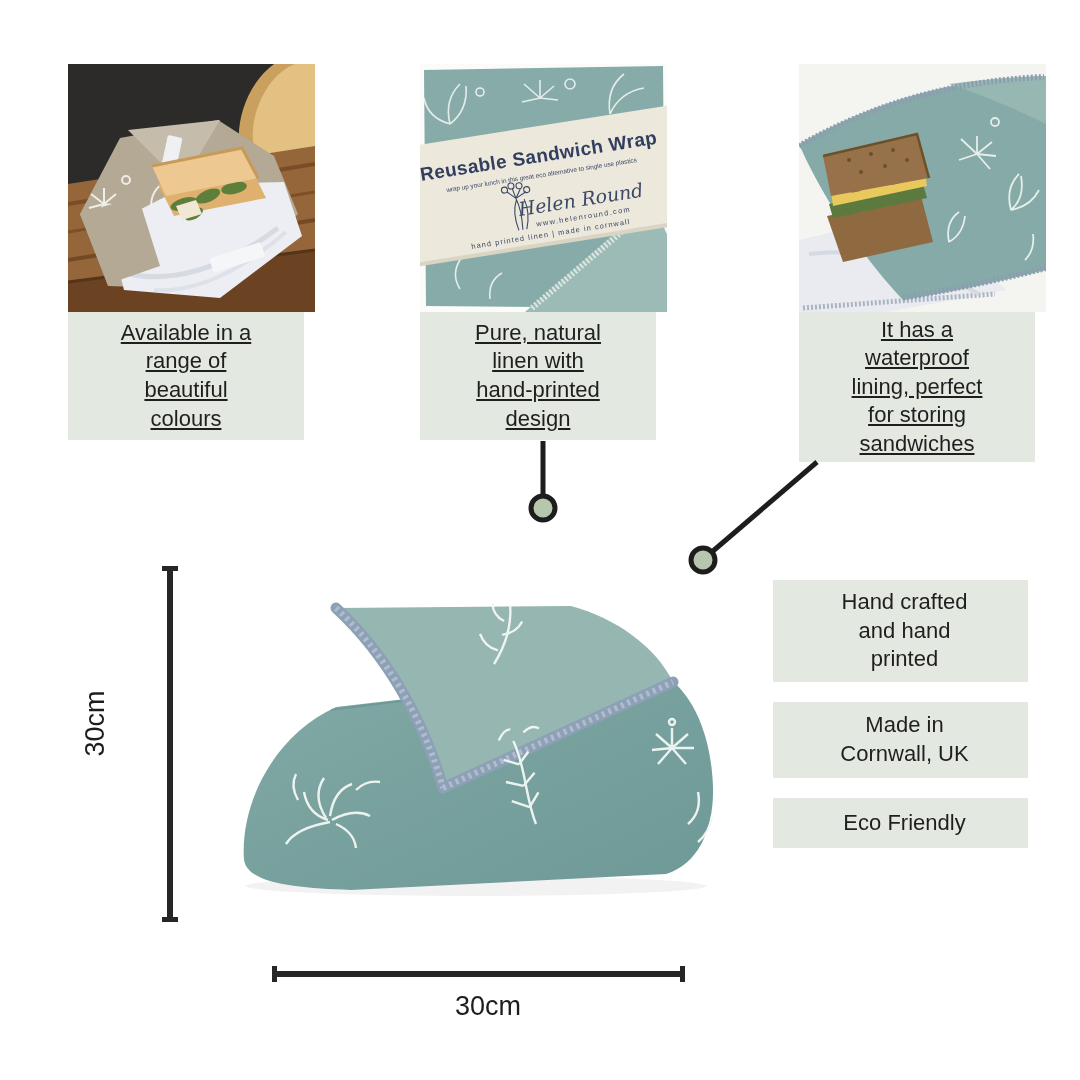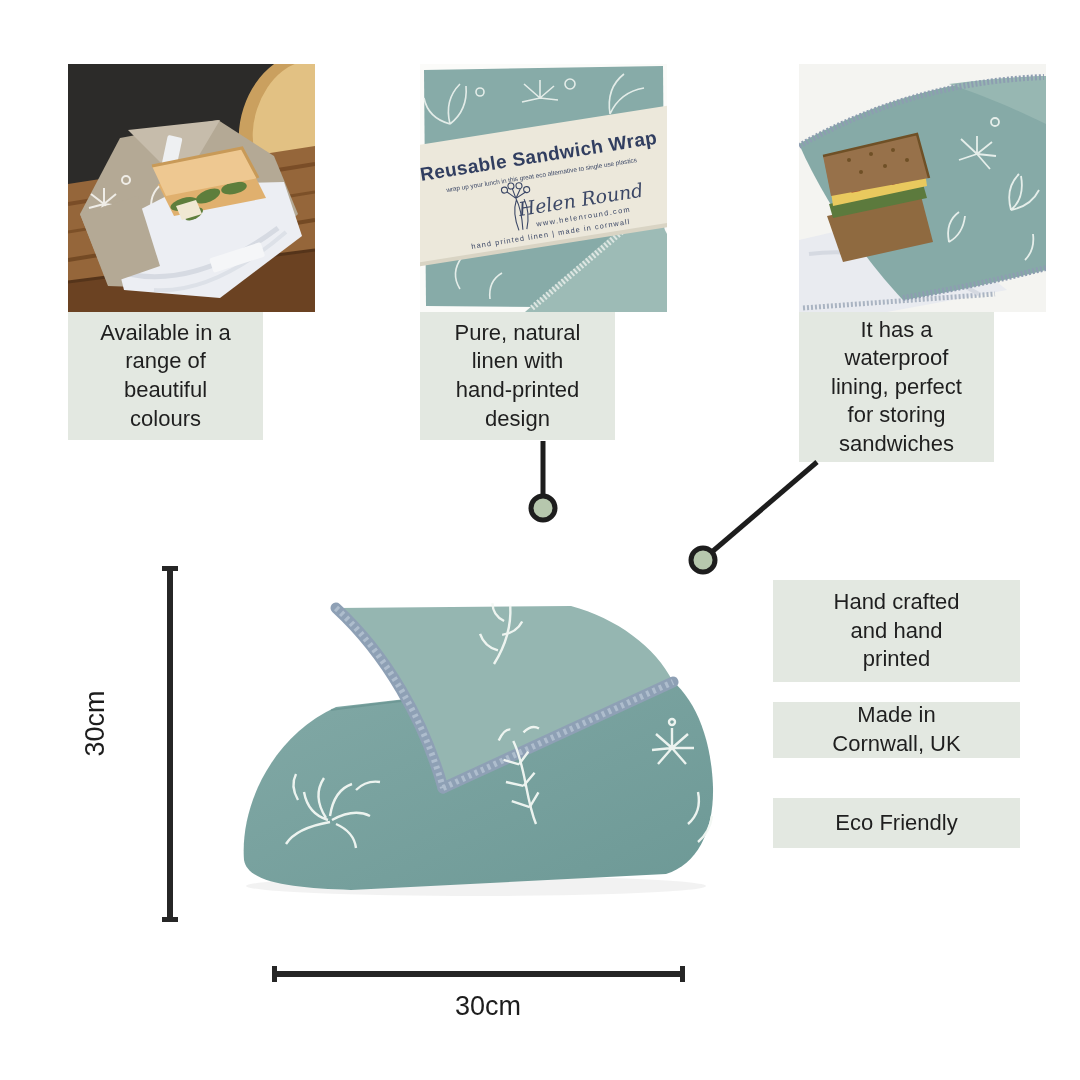--- a/index.html
+++ b/index.html
@@ -2,26 +2,26 @@
 <html><head>
 <meta charset="utf-8">
 <style>
   html,body{margin:0;padding:0;background:#ffffff;}
   .canvas{position:relative;width:1080px;height:1080px;background:#ffffff;overflow:hidden;
           font-family:"Liberation Sans",sans-serif;color:#1f1f1f;}
   figure{margin:0;}
   .cell{position:absolute;top:64px;width:247px;}
   .photo{width:247px;height:248px;overflow:hidden;background:#f0f0ee;}
   .photo svg{display:block;}
-  .cap{position:absolute;left:0;top:248px;width:195px;background:#e3e8e1;
+  .cap{position:absolute;left:0;top:248px;width:236px;background:#e3e8e1;
        display:flex;align-items:center;justify-content:center;text-align:center;
-       font-size:22px;line-height:1.3;white-space:pre-line;}
+       font-size:22px;line-height:1.3;white-space:pre-line;text-decoration:underline;}
   .feature{position:absolute;left:773px;width:247px;background:#e3e8e1;
        display:flex;align-items:center;justify-content:center;text-align:center;
-       font-size:22px;line-height:1.3;white-space:pre-line;}
+       font-size:22px;line-height:1.3;white-space:pre-line;padding-left:8px;}
   .overlay{position:absolute;left:0;top:0;pointer-events:none;}
   .dim-v{position:absolute;left:167px;top:566px;width:6px;height:356px;background:#262626;}
   .dim-v::before,.dim-v::after{content:"";position:absolute;left:-5px;width:16px;height:5px;background:#262626;}
   .dim-v::before{top:0;}
   .dim-v::after{bottom:0;}
   .dim-h{position:absolute;left:272px;top:971px;width:413px;height:6px;background:#262626;}
   .dim-h::before,.dim-h::after{content:"";position:absolute;top:-5px;width:5px;height:16px;background:#262626;}
   .dim-h::before{left:0;}
   .dim-h::after{right:0;}
   .dim-label{position:absolute;font-size:27px;color:#1d1d1d;text-align:center;}
@@ -239,21 +239,21 @@
           <circle cx="0" cy="-26" r="3"></circle>
         </g>
         <path d="M452,232 q14,-12 10,-32 M462,250 q12,-10 14,-26"></path>
       </g>
     </svg>
   </div>
 
   <div class="feature" style="top:580px;height:102px">Hand crafted
 and hand
 printed</div>
-  <div class="feature" style="top:702px;height:56px">Made in
+  <div class="feature" style="top:702px;height:76px">Made in
 Cornwall, UK</div>
   <div class="feature" style="top:798px;height:50px">Eco Friendly</div>
 
   <div class="dim-v"></div>
   <div class="dim-label vert">30cm</div>
   <div class="dim-h"></div>
   <div class="dim-label horz">30cm</div>
 
 </div>
 

